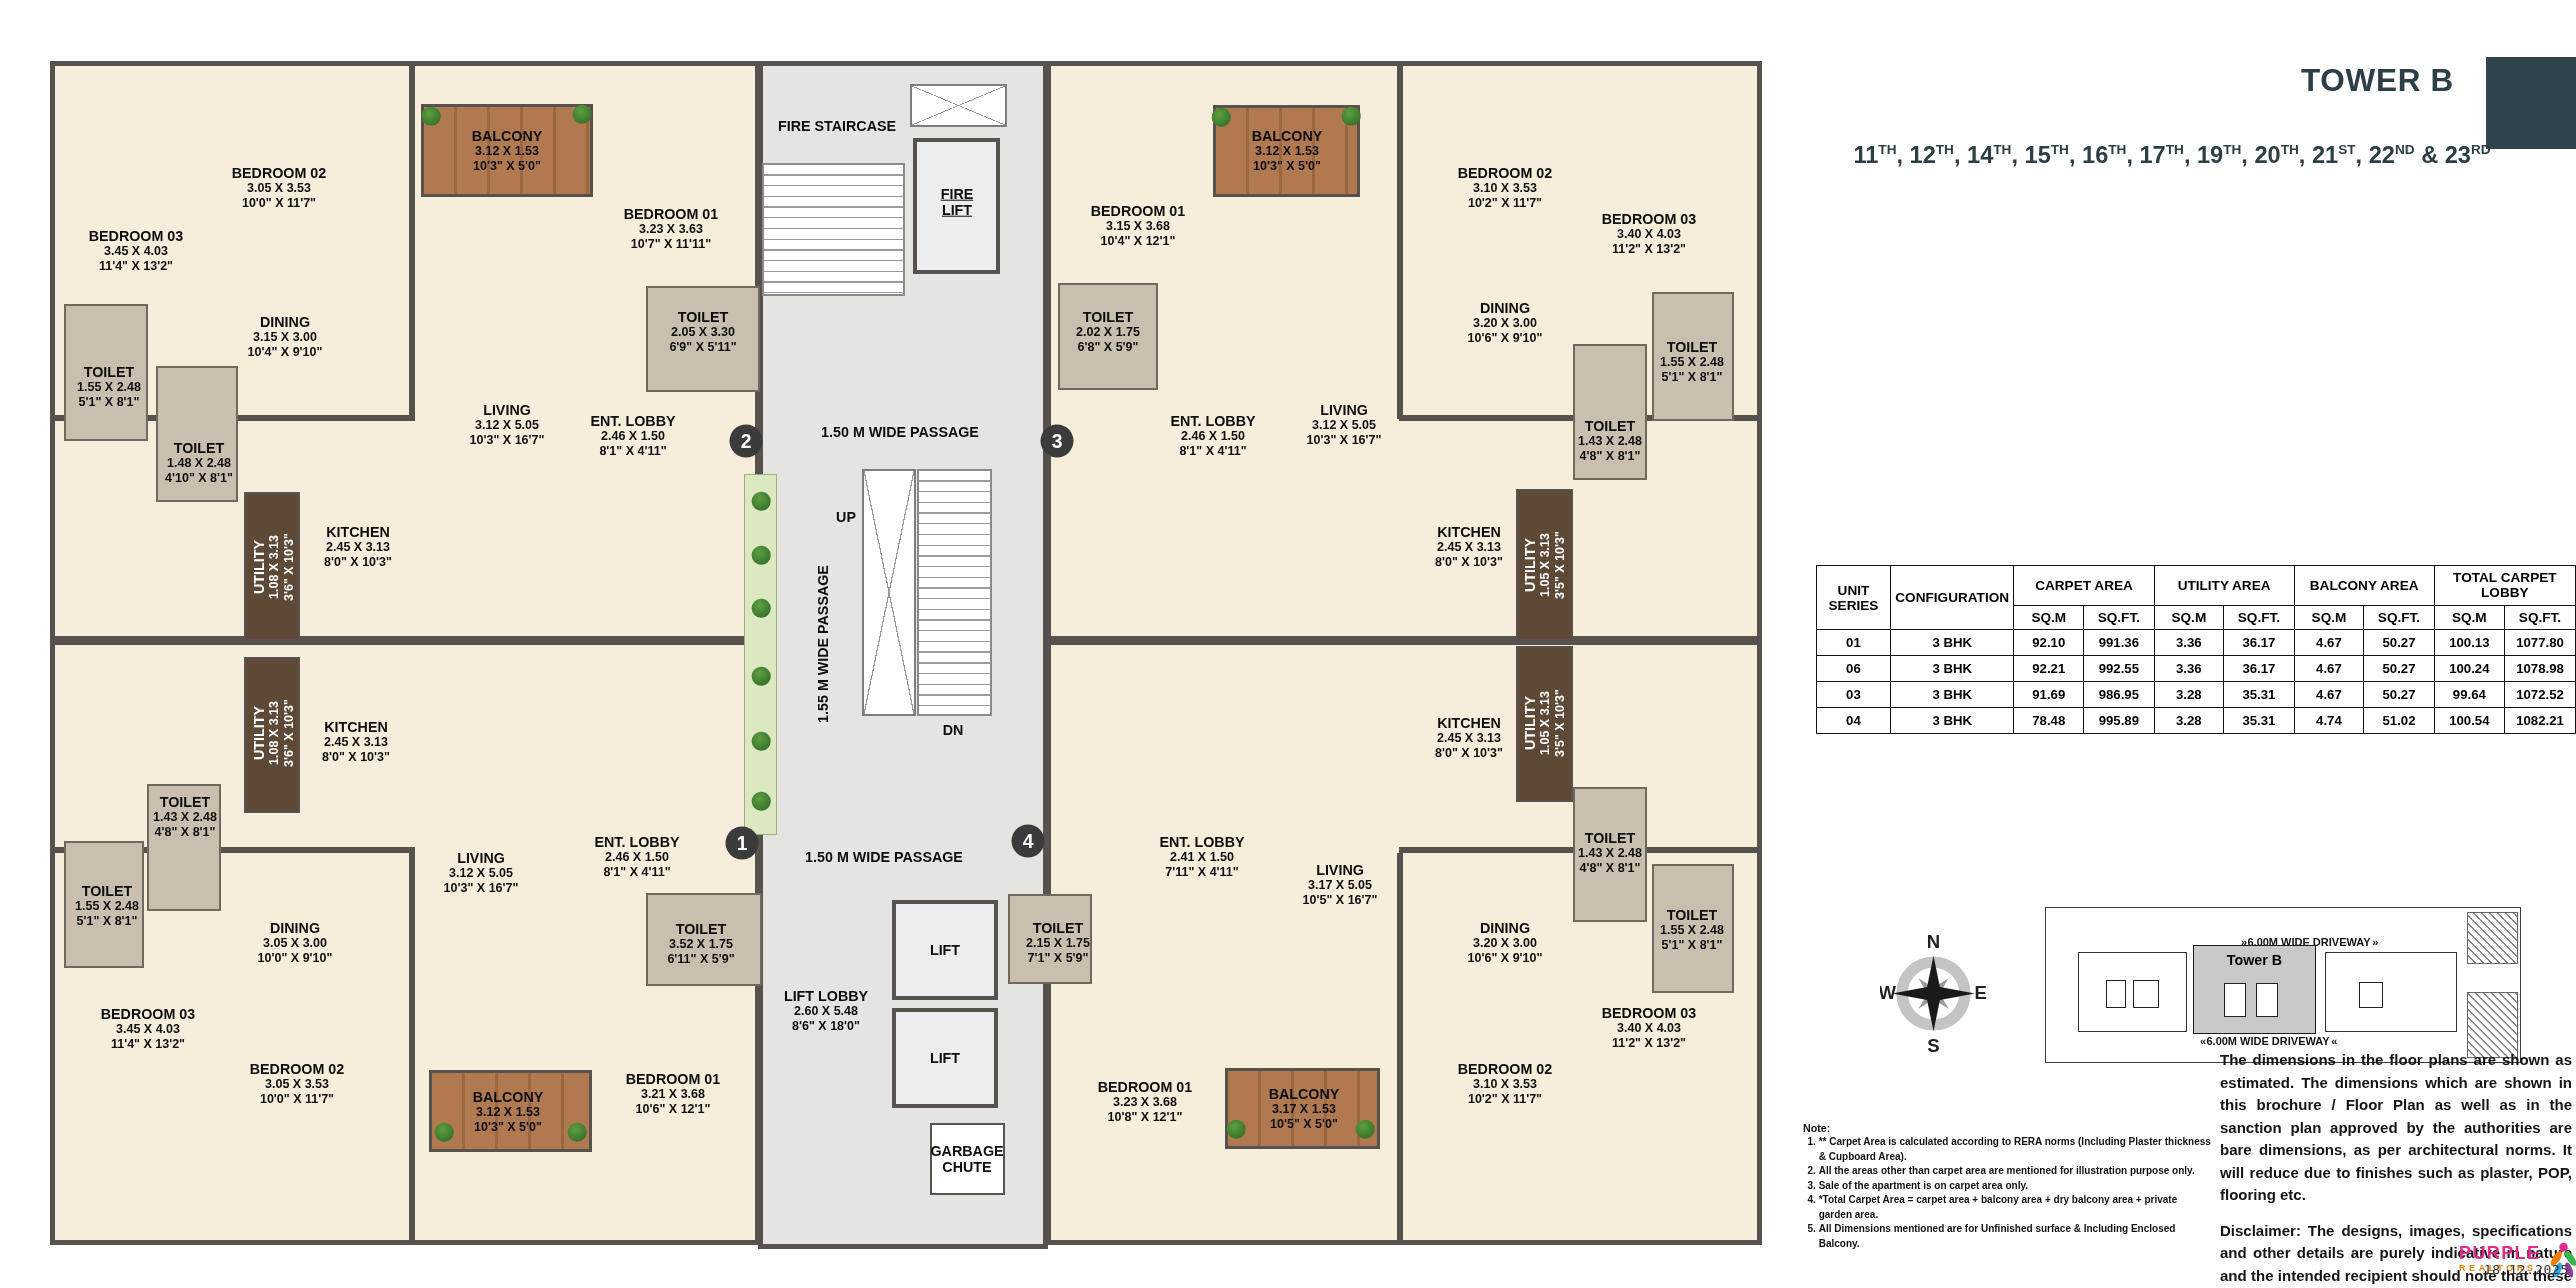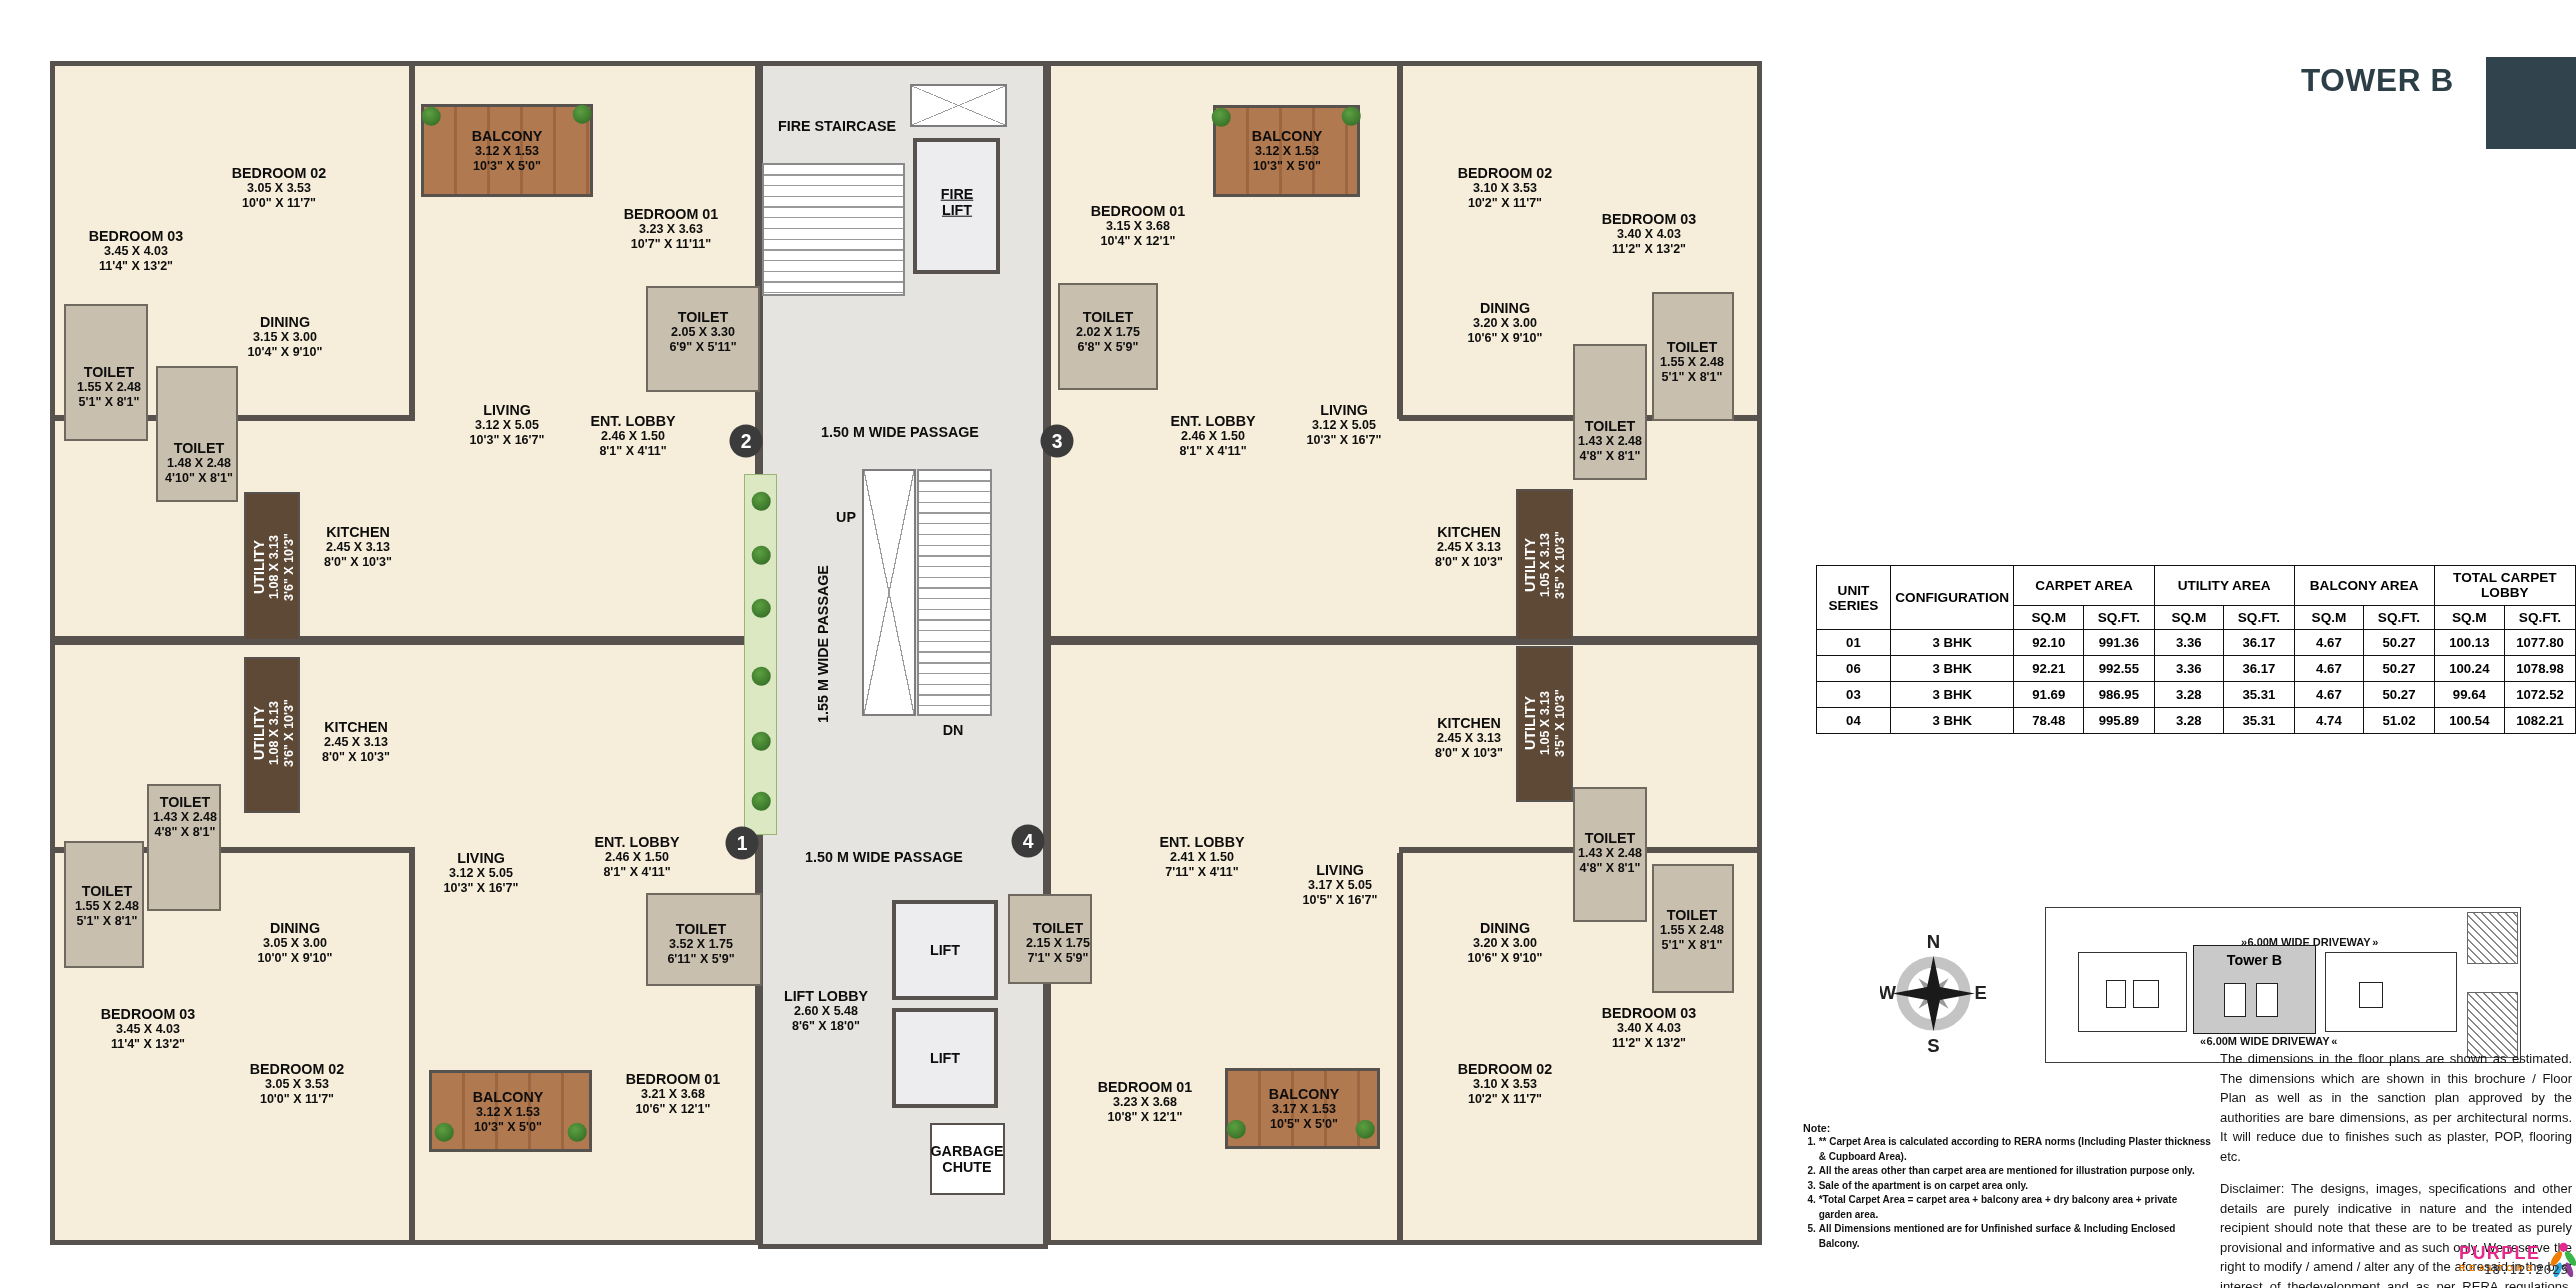--- a/index.html
+++ b/index.html
@@ -53,21 +53,21 @@
   .sp-bldg .cell{position:absolute;background:#fff;border:1.1px solid #222;}
   .sp-tower-label{position:absolute;left:50%;top:5.7px;transform:translateX(-50%);font-size:14.3px;font-weight:700;color:#000;white-space:nowrap;}
   .sp-hatch{position:absolute;background:repeating-linear-gradient(45deg,#fff 0 4.3px,#888 4.3px 5.7px);border:0.7px solid #666;}
 
   .notes{position:absolute;left:1803px;top:1122px;width:408px;color:#111;}
   .notes-title{font-size:10.7px;font-weight:700;margin-bottom:1.4px;}
   .notes ol{margin:0;padding-left:15.7px;}
   .notes li{font-size:10px;font-weight:600;line-height:1.45;}
 
   .disclaimer{position:absolute;left:2220px;top:1049px;width:352px;color:#141414;}
-  .disclaimer p{margin:0 0 13px 0;font-size:13px;font-weight:400;line-height:1.5;text-align:justify;}
+  .disclaimer p{margin:0 0 13px 0;font-size:15px;font-weight:700;line-height:1.5;text-align:justify;}
 
   .logo{position:absolute;left:2459px;top:1240px;display:flex;align-items:center;gap:4.3px;}
   .logo-text{display:flex;flex-direction:column;line-height:1;}
   .logo-line1{font-size:18px;font-weight:800;color:#e62a8d;letter-spacing:1.4px;}
   .logo-line2{font-size:9px;font-weight:700;color:#f07c00;letter-spacing:3.6px;margin-top:1.4px;}
   .date{position:absolute;left:2433px;top:1262px;width:136px;text-align:right;font-family:"DejaVu Sans Mono",monospace;font-size:13px;color:#333;letter-spacing:0.7px;}
 </style>
 </head>
 <body>
 
@@ -410,20 +410,21 @@
       </div>
       <div class="badge" style="left: 746px; top: 441px;">2</div>
       <div class="badge" style="left: 1057px; top: 441px;">3</div>
       <div class="badge" style="left: 742px; top: 843px;">1</div>
       <div class="badge" style="left: 1028px; top: 841px;">4</div>
     </div>
 
   <div class="tower-title">TOWER B</div>
   <div class="corner-square"></div>
   <div class="plan-title">
+    <div>11<sup>TH</sup>, 12<sup>TH</sup>, 14<sup>TH</sup>, 15<sup>TH</sup>, 16<sup>TH</sup>, 17<sup>TH</sup>, 19<sup>TH</sup>, 20<sup>TH</sup>, 21<sup>ST</sup>, 22<sup>ND</sup> &amp; 23<sup>RD</sup></div>
   </div>
 
   <table class="area-table">
     <thead>
       <tr>
         <th class="col-us" rowspan="2">UNIT SERIES</th>
         <th class="col-cfg" rowspan="2">CONFIGURATION</th>
         <th colspan="2">CARPET AREA</th>
         <th colspan="2">UTILITY AREA</th>
         <th colspan="2">BALCONY AREA</th>

